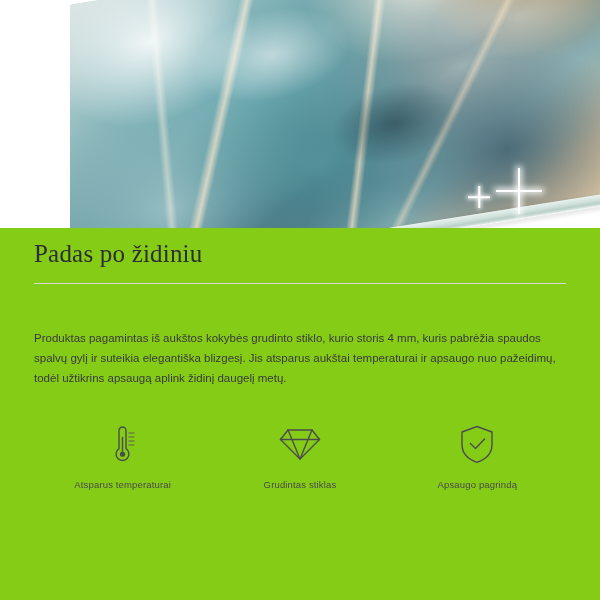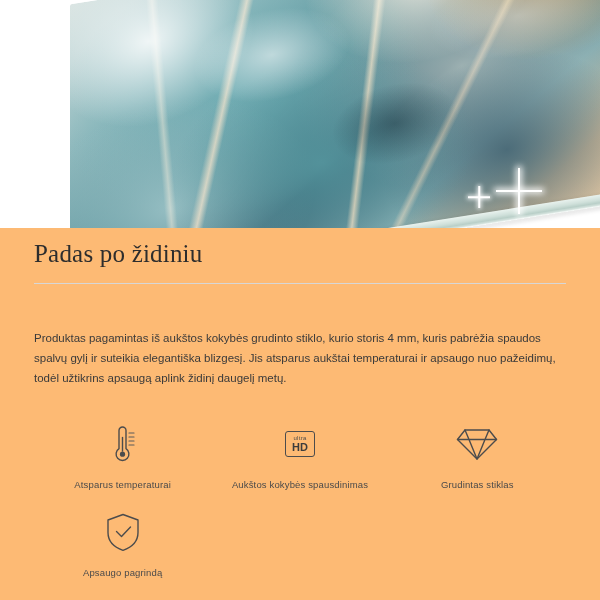--- a/index.html
+++ b/index.html
@@ -2,21 +2,21 @@
 <html><head>
 <meta charset="utf-8">
 <style>
   * { box-sizing: border-box; margin: 0; padding: 0; }
   html, body {
     width: 600px; height: 600px;
     background: #ffffff;
     font-family: "Liberation Sans", sans-serif;
     overflow: hidden;
   }
-  .page { position: relative; width: 600px; height: 600px; background: #fdba74; }
+  .page { position: relative; width: 600px; height: 600px; background: #84cc16; }
 
   
   .hero {
     position: relative;
     width: 600px; height: 228px;
     overflow: hidden;
     background: #ffffff;
   }
   .glass-wrap {
     position: absolute;
@@ -203,29 +203,20 @@
           <svg width="34" height="40" viewBox="0 0 34 40">
             <path class="st" d="M13 6.5a3.5 3.5 0 0 1 7 0v18.2a6.4 6.4 0 1 1-7 0z"></path>
             <path class="st" d="M16.5 13.5v13.6"></path>
             <circle cx="16.5" cy="30.2" r="2.6" fill="#4c4c4c" stroke="none"></circle>
             <path class="st-thin" d="M23 9h5M23 13h5M23 17h5M23 21h5"></path>
           </svg>
         </span>
         <span class="cap">Atsparus temperaturai</span>
       </div>
 
-      <div class="feature">
-        <span class="ico">
-          <span class="ultrahd-box">
-            <span class="u">ultra</span>
-            <span class="hd">HD</span>
-          </span>
-        </span>
-        <span class="cap">Aukštos kokybės spausdinimas</span>
-      </div>
 
       <div class="feature">
         <span class="ico">
           <svg width="42" height="38" viewBox="0 0 42 38">
             <path class="st" d="M9 5h24l7.5 9.5L21 34 1.5 14.5z"></path>
             <path class="st" d="M1.5 14.5h39M9 5l4 9.5L21 34M33 5l-4 9.5L21 34M13 14.5h16"></path>
           </svg>
         </span>
         <span class="cap">Grudintas stiklas</span>
       </div>

